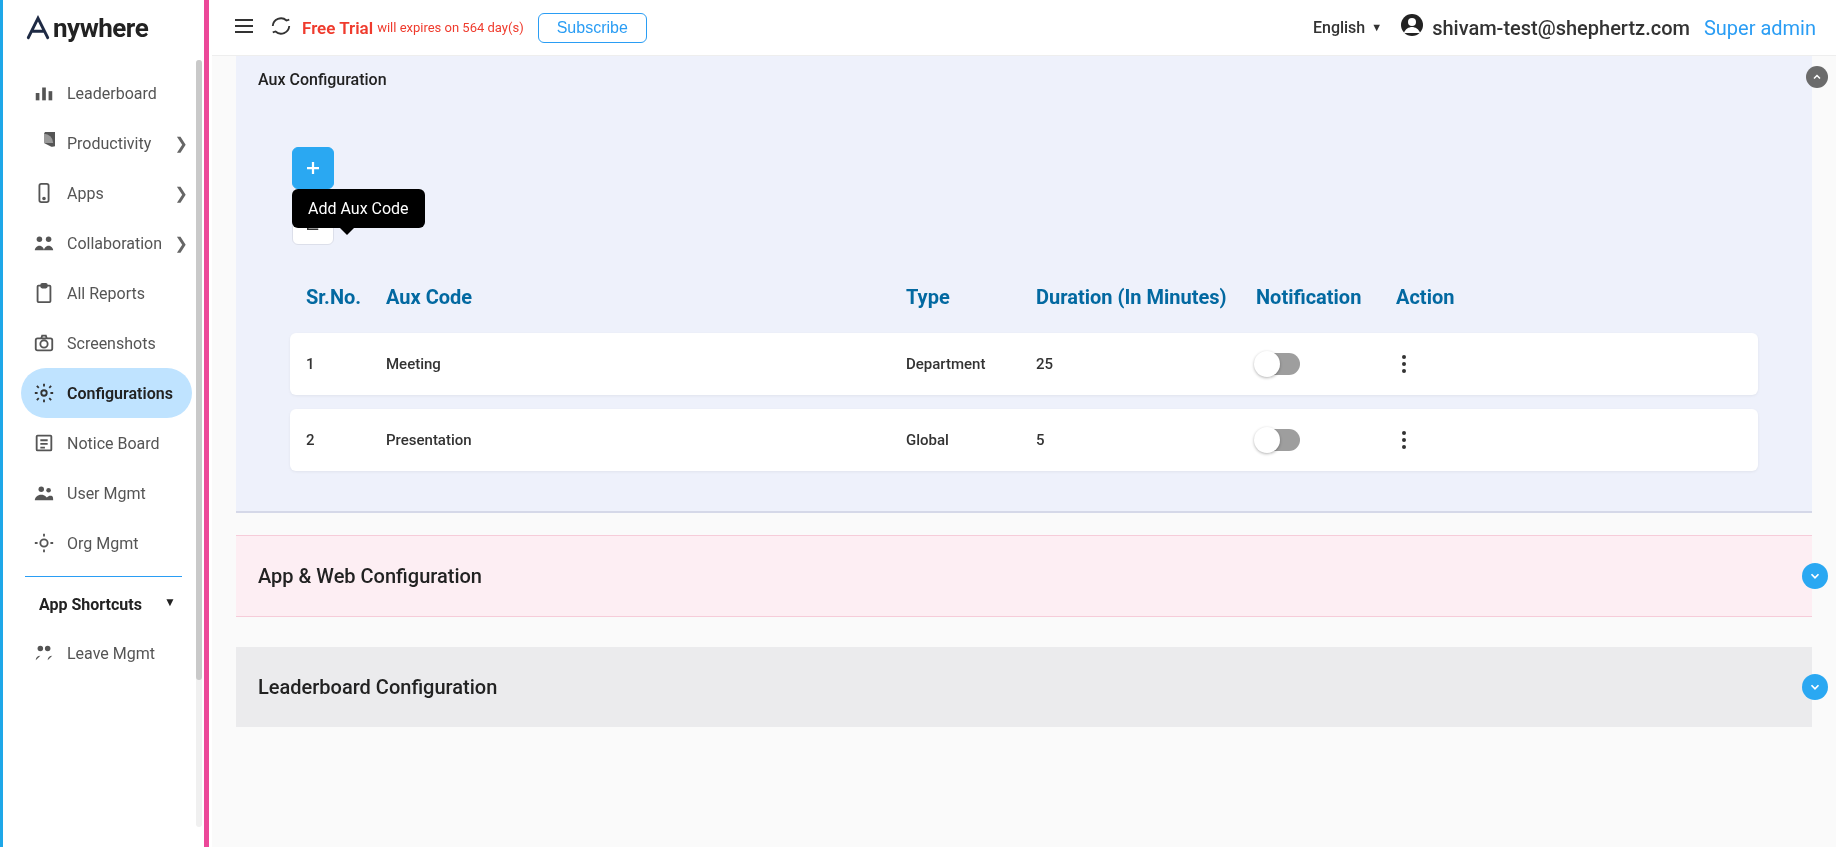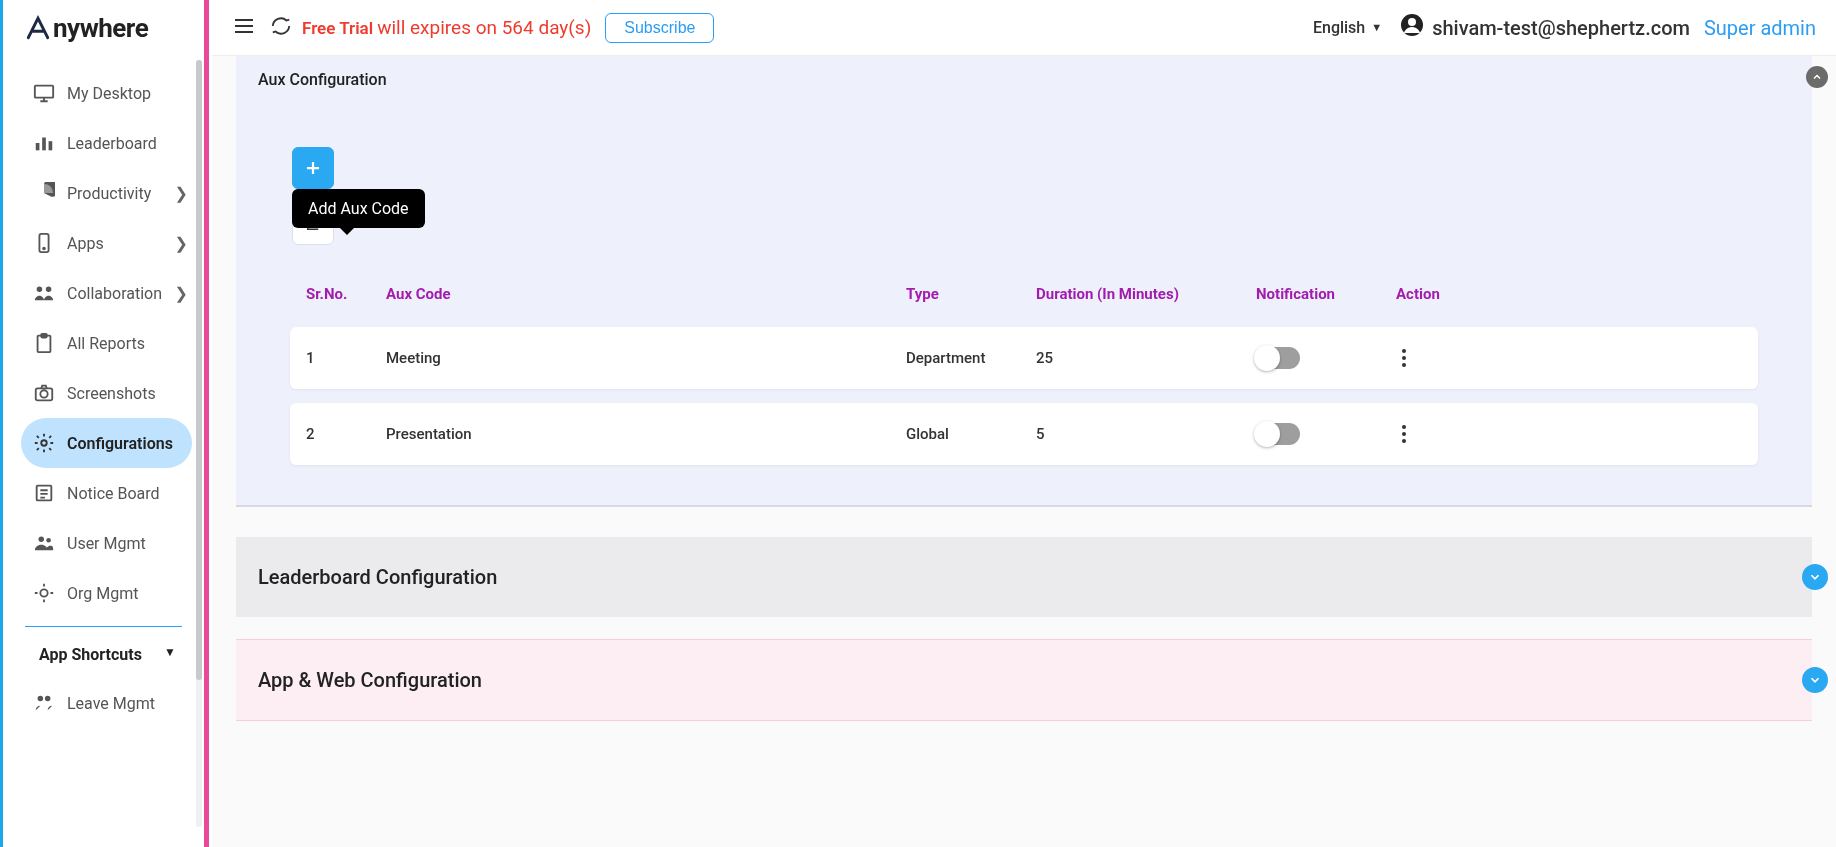--- a/index.html
+++ b/index.html
@@ -22,21 +22,21 @@
     display: flex;
     align-items: center;
     padding: 0 20px;
     background: #fff;
     border-bottom: 1px solid #eee;
     z-index: 10;
   }
   .topbar .menu-btn { margin-right: 14px; cursor:pointer;}
   .topbar .refresh { margin-right: 10px; cursor:pointer;}
   .free-trial { color: #ef3b2d; font-size: 17px; font-weight: 600; margin-right: 4px;}
-  .expires { color: #ef3b2d; font-size: 19px; margin-right: 14px;}
+  .expires { color: #ef3b2d; font-size: 13px; margin-right: 14px;}
   .subscribe-btn {
     border: 1.5px solid #2a9df4;
     color: #2a9df4;
     background: #fff;
     border-radius: 6px;
     padding: 5px 18px;
     font-size: 16px;
     cursor:pointer;
   }
   .topbar .spacer { flex:1; }
@@ -141,21 +141,21 @@
   .btn-square {
     width:42px; height:42px; border-radius:6px;
     display:flex; align-items:center; justify-content:center;
     cursor:pointer;
     border:1px solid #dcdfea;
     background:#fff;
   }
   .btn-square.primary { background:#2aa8f2; border-color:#2aa8f2; color:#fff;}
   .btn-square.primary svg path{stroke:#fff;}
   .table-wrap { margin-top:30px; padding: 0 32px;}
-  .thead { display:grid; grid-template-columns: 80px 520px 130px 220px 140px 80px; font-weight:700; font-size:15px; color:#a21caf; padding:10px 16px;}
+  .thead { display:grid; grid-template-columns: 80px 520px 130px 220px 140px 80px; font-weight:700; font-size:20px; color:#0369a1; padding:10px 16px;}
   .trow {
     display:grid; grid-template-columns: 80px 520px 130px 220px 140px 80px;
     align-items:center;
     background:#fff;
     border-radius:6px;
     padding: 20px 16px;
     margin-top:14px;
     font-size:15px; color:#333; font-weight:500;
     box-shadow: 0 1px 3px rgba(0,0,0,0.06);
   }
@@ -200,29 +200,20 @@
 
 <aside class="sidebar">
   <div class="logo">
     <svg width="26" height="26" viewBox="0 0 24 24">
         <path d="M3 21 L12 3 L21 21 M7 15 L17 15" stroke="#1e2a44" stroke-width="2.6" fill="none" stroke-linecap="round"></path>
       </svg>
     <span>nywhere</span>
   </div>
 
   <nav class="nav-list">
-    <div class="nav-item">
-      <span class="nav-icon">
-          <svg width="22" height="22" viewBox="0 0 24 24" fill="none" stroke="currentColor" stroke-width="2">
-            <rect x="2" y="4" width="20" height="13" rx="1"></rect>
-            <path d="M8 21h8M12 17v4"></path>
-          </svg>
-        </span>
-      <span>My Desktop</span>
-    </div>
     <div class="nav-item">
       <span class="nav-icon">
           <svg width="22" height="22" viewBox="0 0 24 24" fill="currentColor">
             <rect x="3" y="12" width="4" height="8"></rect>
             <rect x="10" y="6" width="4" height="14"></rect>
             <rect x="17" y="10" width="4" height="10"></rect>
           </svg>
         </span>
       <span>Leaderboard</span>
     </div>
@@ -426,31 +417,31 @@
             <div class="kebab">
               <span></span>
               <span></span>
               <span></span>
             </div>
           </div>
       </div>
     </div>
   </section>
 
+  <section class="panel panel-pink">
+    <div class="section-title">App &amp; Web Configuration</div>
+    <div class="expand-badge">
+      <svg width="14" height="14" viewBox="0 0 24 24" stroke="#fff" stroke-width="3" fill="none">
+          <path d="M6 9l6 6 6-6"></path>
+        </svg>
+    </div>
+  </section>
+
   <section class="panel panel-grey">
     <div class="section-title">Leaderboard Configuration</div>
     <div class="expand-badge">
       <svg width="14" height="14" viewBox="0 0 24 24" stroke="#fff" stroke-width="3" fill="none">
           <path d="M6 9l6 6 6-6"></path>
         </svg>
     </div>
   </section>
 
-  <section class="panel panel-pink">
-    <div class="section-title">App &amp; Web Configuration</div>
-    <div class="expand-badge">
-      <svg width="14" height="14" viewBox="0 0 24 24" stroke="#fff" stroke-width="3" fill="none">
-          <path d="M6 9l6 6 6-6"></path>
-        </svg>
-    </div>
-  </section>
-
 </main>
 
 </body></html>

